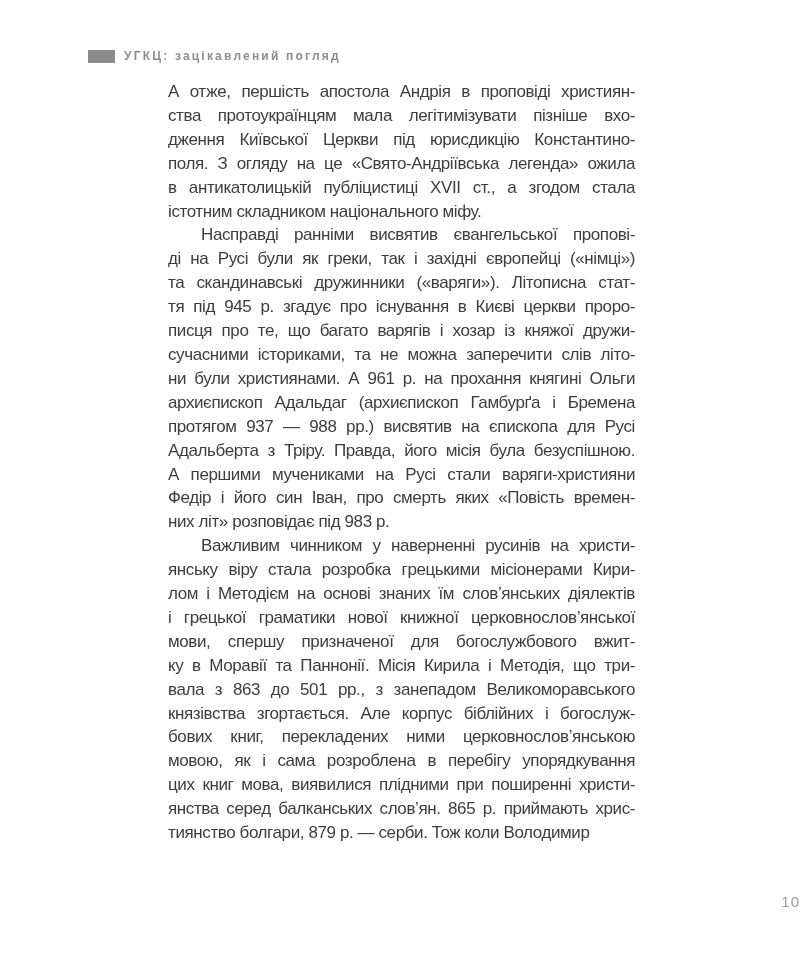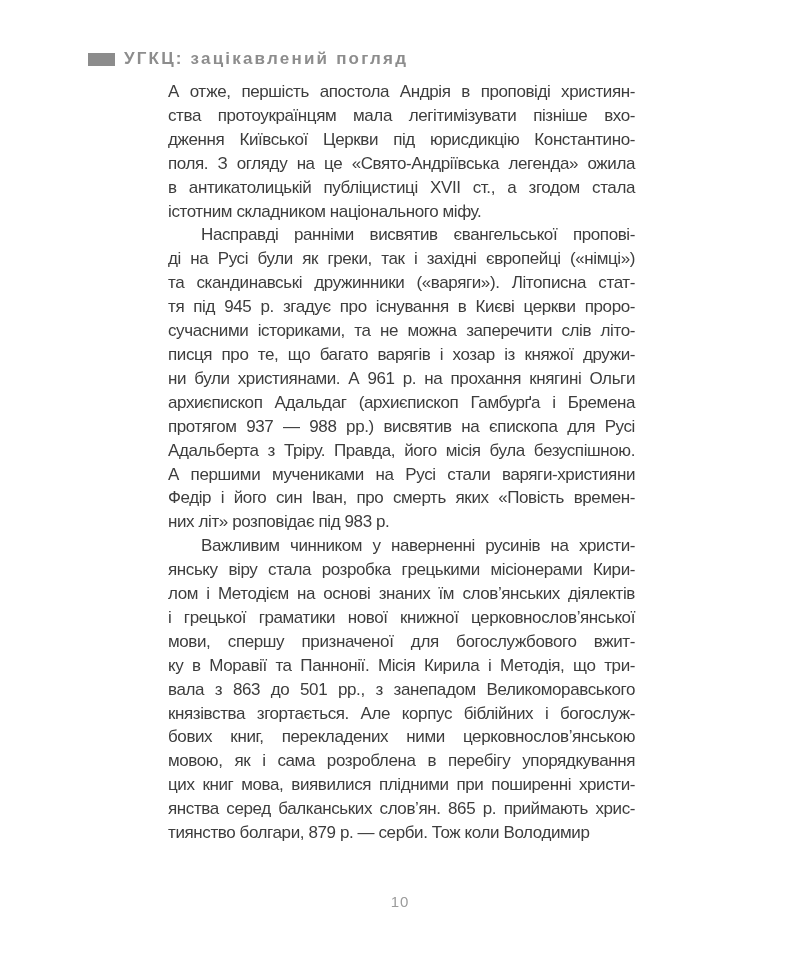--- a/index.html
+++ b/index.html
@@ -22,21 +22,21 @@
     align-items: center;
   }
   .header-marker {
     width: 27px;
     height: 13px;
     background: #8c8c8c;
     margin-right: 9px;
     flex: 0 0 auto;
   }
   .header-label {
-    font-size: 17px;
+    font-size: 12px;
     font-weight: 600;
     letter-spacing: 2.2px;
     color: #8d8d8d;
     white-space: nowrap;
     text-align: center;
   }
   .text-block {
     position: absolute;
     left: 168px;
     top: 80px;
@@ -58,21 +58,21 @@
     text-align-last: left;
   }
   .line.first-indent {
     text-indent: 33px;
   }
   .page-footer {
     position: absolute;
     left: 0;
     top: 893px;
     width: 800px;
-    text-align: center;
+    text-align: right;
     color: #9b9b9b;
     font-size: 15px;
     letter-spacing: 1px;
   }
 </style>
 </head>
 <body>
 
 <main>
 
@@ -88,22 +88,22 @@
         <div class="line">дження Київської Церкви під юрисдикцію Константино-</div>
         <div class="line">поля. З огляду на це «Свято-Андріївська легенда» ожила</div>
         <div class="line">в антикатолицькій публіцистиці XVII ст., а згодом стала</div>
         <div class="line last">істотним складником національного міфу.</div>
       </div>
       <div class="paragraph">
         <div class="line first-indent">Насправді ранніми висвятив євангельської пропові-</div>
         <div class="line">ді на Русі були як греки, так і західні європейці («німці»)</div>
         <div class="line">та скандинавські дружинники («варяги»). Літописна стат-</div>
         <div class="line">тя під 945 р. згадує про існування в Києві церкви проро-</div>
+        <div class="line">писця про те, що багато варягів і хозар із княжої дружи-</div>
         <div class="line">сучасними істориками, та не можна заперечити слів літо-</div>
-        <div class="line">писця про те, що багато варягів і хозар із княжої дружи-</div>
         <div class="line">ни були християнами. А 961 р. на прохання княгині Ольги</div>
         <div class="line">архиєпископ Адальдаг (архиєпископ Гамбурґа і Бремена</div>
         <div class="line">протягом 937 — 988 рр.) висвятив на єпископа для Русі</div>
         <div class="line">Адальберта з Тріру. Правда, його місія була безуспішною.</div>
         <div class="line">А першими мучениками на Русі стали варяги-християни</div>
         <div class="line">Федір і його син Іван, про смерть яких «Повість времен-</div>
         <div class="line last">них літ» розповідає під 983 р.</div>
       </div>
       <div class="paragraph">
         <div class="line first-indent">Важливим чинником у наверненні русинів на христи-</div>

